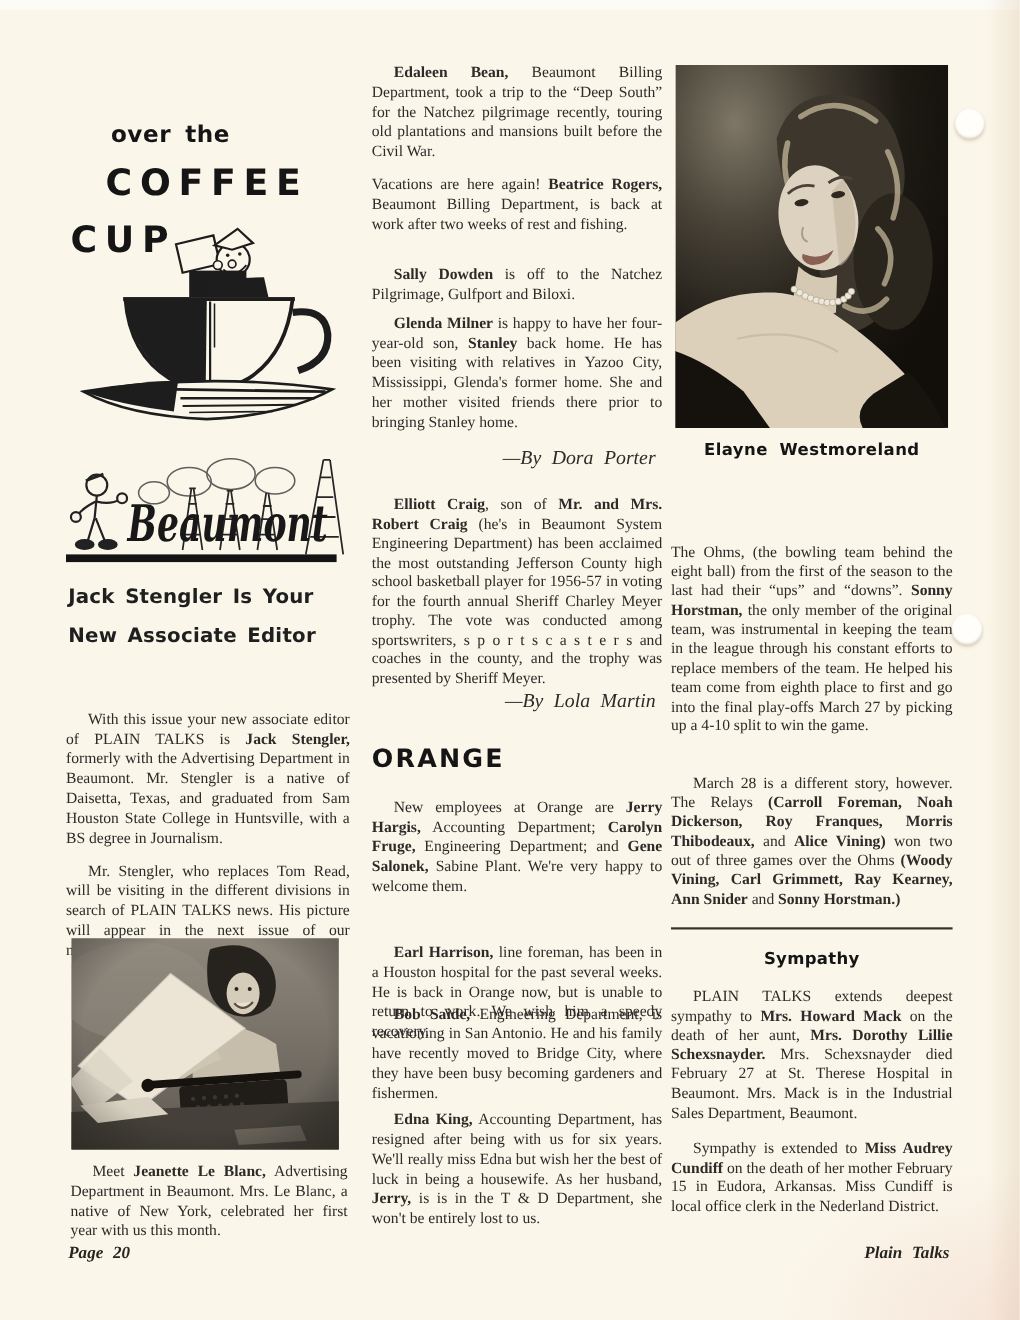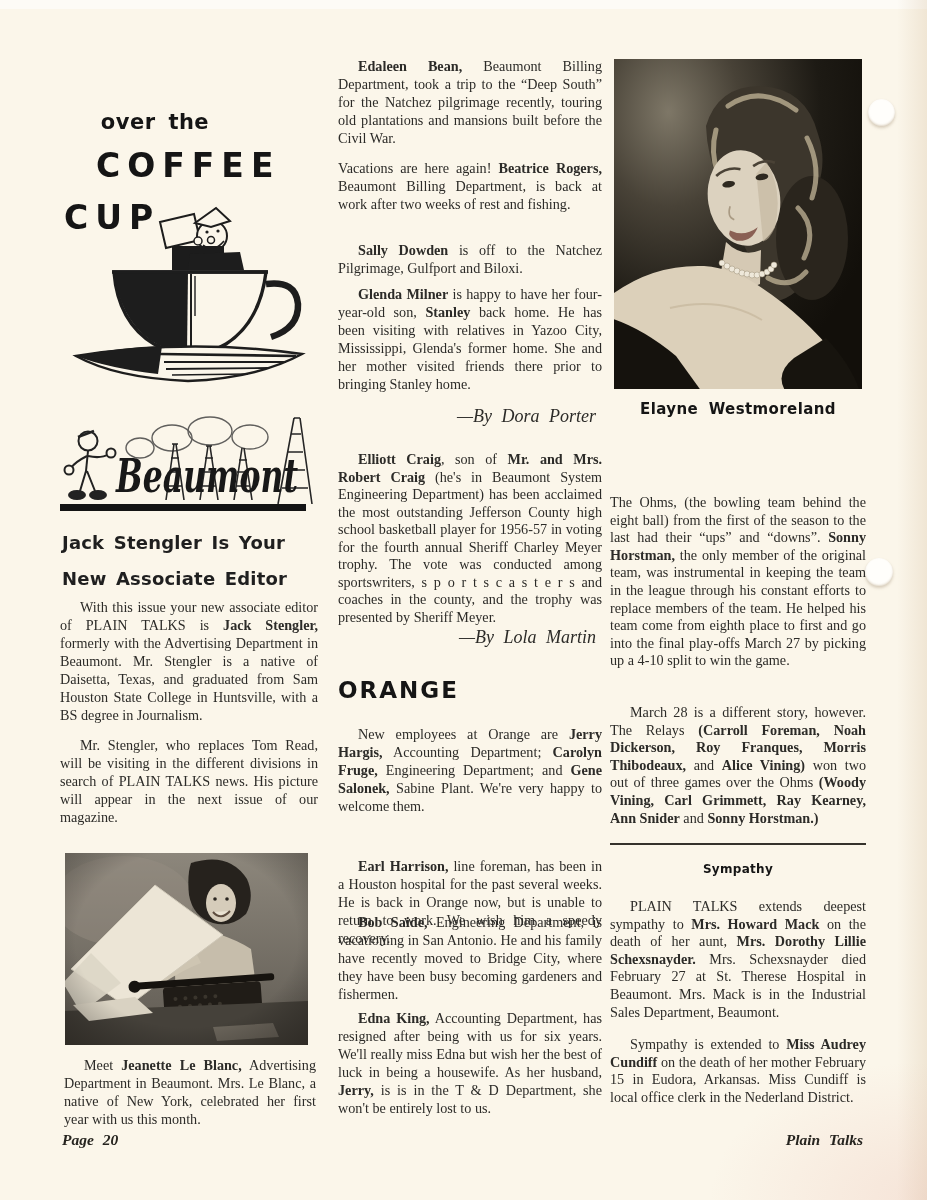--- a/index.html
+++ b/index.html
@@ -29,31 +29,31 @@
   b{font-weight:bold;}
   .abs{position:absolute;}
 
   .sans{font-family:"DejaVu Sans","Liberation Sans",sans-serif;font-weight:bold;color:#151515;}
   .over-the{font-size:21px;word-spacing:5px;letter-spacing:.5px;text-align:center;width:190px;}
   .big-word{font-size:33px;letter-spacing:7px;}
   .section-heading{font-size:23px;letter-spacing:2px;}
   .lake{word-spacing:13px;}
   .headline-line{font-size:18px;letter-spacing:.2px;word-spacing:3px;color:#1f1f1f;}
   .photo-name-caption{font-size:15px;letter-spacing:.4px;word-spacing:5px;text-align:center;width:100%;}
-  .sympathy-heading{font-size:12px;letter-spacing:.3px;text-align:center;width:100%;}
+  .sympathy-heading{font-size:15px;letter-spacing:.3px;text-align:center;width:100%;}
 
   .byline{font-style:italic;font-size:18px;word-spacing:5px;text-align:right;width:100%;padding-right:6px;box-sizing:border-box;}
   .divider{border:none;border-top:2px solid #35322c;margin:0;width:100%;}
 
   .footer{position:absolute;left:62px;right:64px;top:1131px;display:flex;justify-content:space-between;
     font-style:italic;font-weight:bold;font-size:15.5px;color:#26241f;word-spacing:5px;align-items:flex-end;}
 
   .mid-p{width:264px;}
   .right-p{width:256px;line-height:17.6px;}
-  .left-p{width:258px;}
+  .left-p{width:258px;margin-top:47px;}
   svg{display:block;}
 </style>
 </head>
 <body>
 
 <div class="top-strip"></div>
 <div class="edge-right"></div>
 <div class="corner-pink"></div>
 <div class="punch punch-top"></div>
 <div class="punch punch-bottom"></div>

